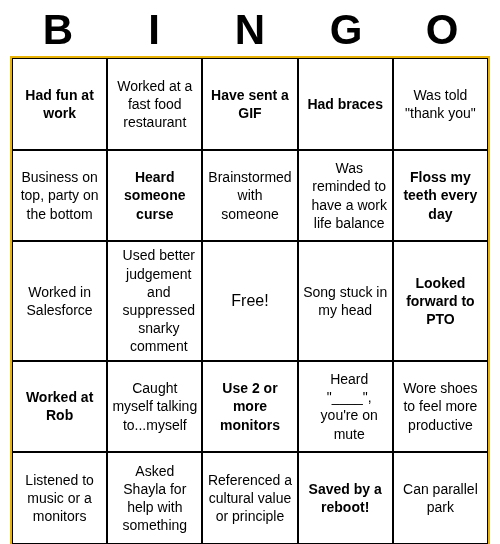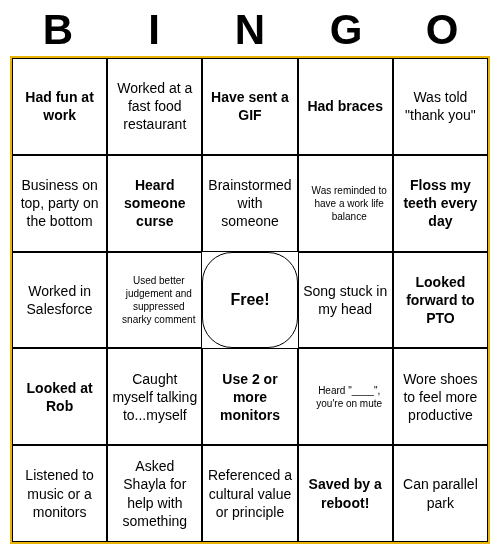--- a/index.html
+++ b/index.html
@@ -44,29 +44,28 @@
       justify-content: center;
       text-align: center;
       padding: 4px;
       font-size: 14px;
       line-height: 1.3;
       color: #000;
       background: #fff;
     }
     .bingo-cell.free {
       font-size: 16px;
-      font-weight: bold;
-      border-radius: 30px;
+      font-weight: normal;
     }
     .bingo-cell.large-text {
       font-size: 14px;
       font-weight: bold;
     }
     .bingo-cell.small-text {
-      font-size: 10px;
+      font-size: 14px;
       padding-left: 12px;
     }
   </style>
 </head>
 <body>
 
 <div class="bingo-title">
   <span class="bingo-letter">B</span>
   <span class="bingo-letter">I</span>
   <span class="bingo-letter">N</span>
@@ -83,21 +82,21 @@
     <div class="bingo-cell">Business on top, party on the bottom</div>
     <div class="bingo-cell large-text">Heard someone curse</div>
     <div class="bingo-cell">Brainstormed with someone</div>
     <div class="bingo-cell small-text">Was reminded to have a work life balance</div>
     <div class="bingo-cell large-text">Floss my teeth every day</div>
     <div class="bingo-cell">Worked in Salesforce</div>
     <div class="bingo-cell small-text">Used better judgement and suppressed snarky comment</div>
     <div class="bingo-cell free">Free!</div>
     <div class="bingo-cell">Song stuck in my head</div>
     <div class="bingo-cell large-text">Looked forward to PTO</div>
-    <div class="bingo-cell large-text">Looked at Rob</div>
+    <div class="bingo-cell large-text">Worked at Rob</div>
     <div class="bingo-cell">Caught myself talking to...myself</div>
     <div class="bingo-cell large-text">Use 2 or more monitors</div>
     <div class="bingo-cell small-text">Heard "____", you're on mute</div>
     <div class="bingo-cell">Wore shoes to feel more productive</div>
     <div class="bingo-cell">Listened to music or a monitors</div>
     <div class="bingo-cell">Asked Shayla for help with something</div>
     <div class="bingo-cell">Referenced a cultural value or principle</div>
     <div class="bingo-cell large-text">Saved by a reboot!</div>
     <div class="bingo-cell">Can parallel park</div>
   </div>

